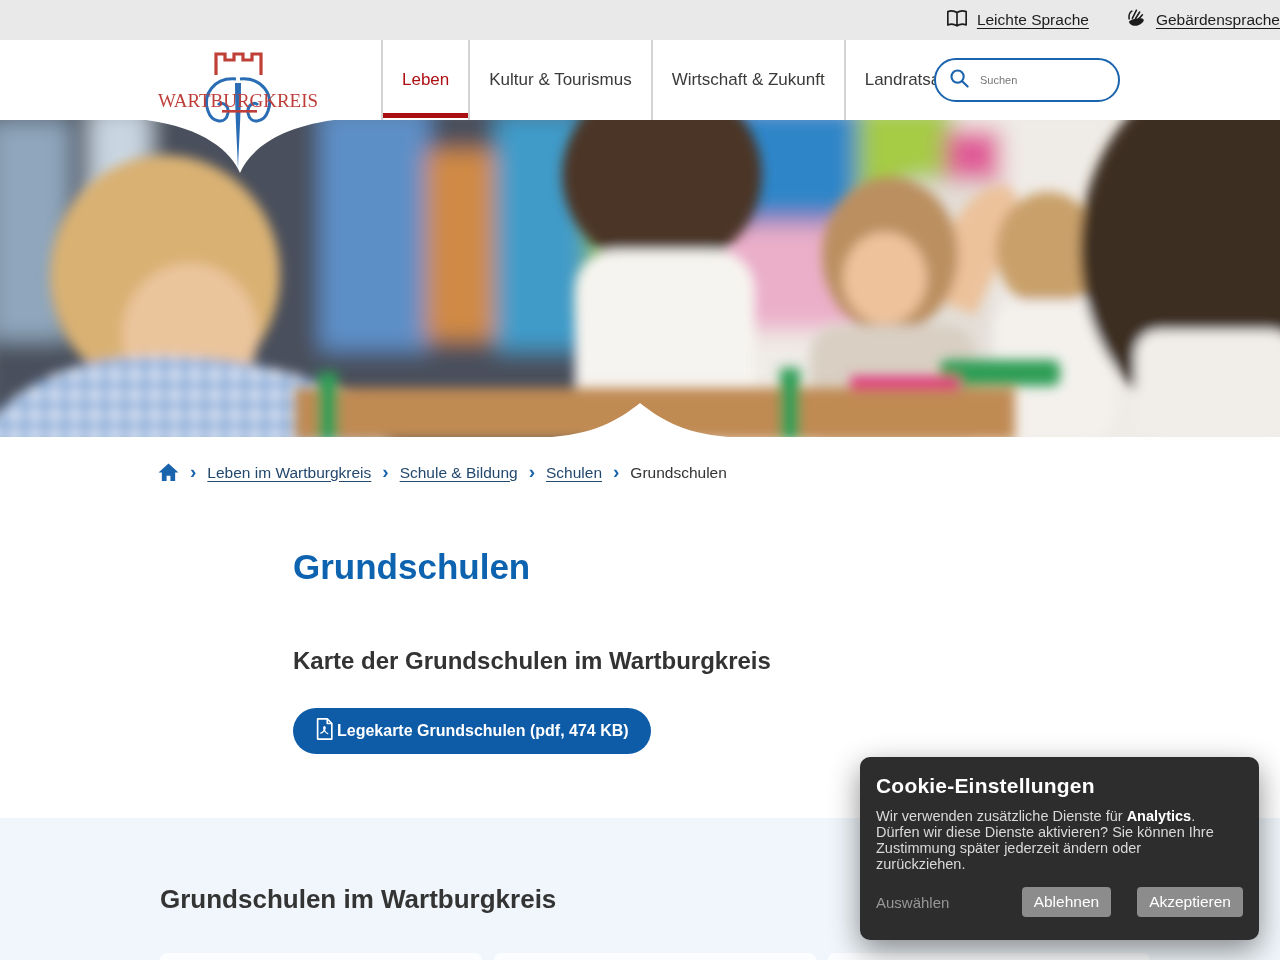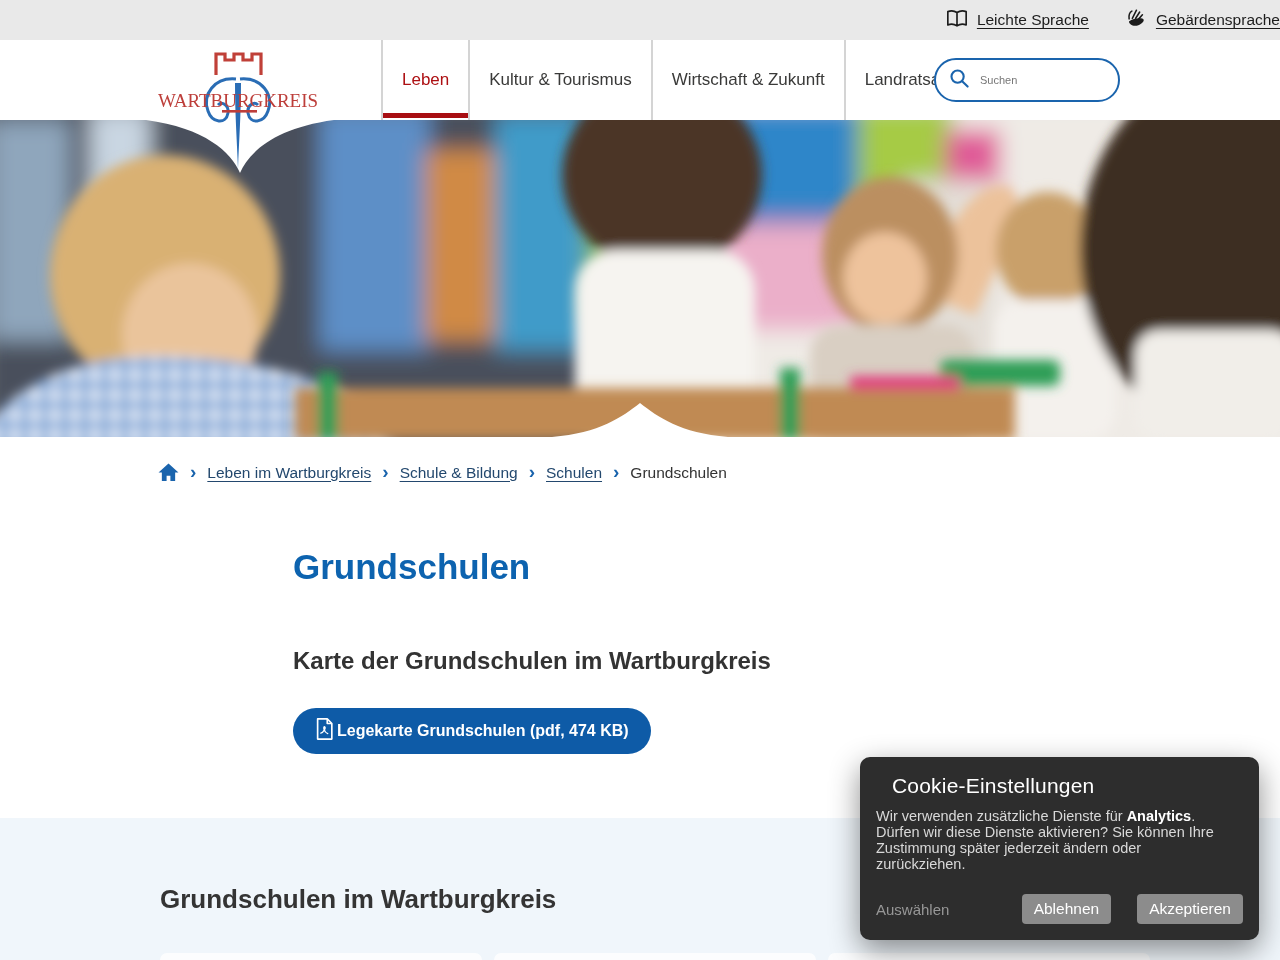--- a/index.html
+++ b/index.html
@@ -41,24 +41,24 @@
   .download-btn { position:absolute; left:293px; top:271px; height:46px; display:flex; align-items:center; gap:3px; padding:0 22px; background:#0e5ba7; border:none; border-radius:24px; color:#fff; font-size:16px; font-weight:700; font-family:inherit; cursor:pointer; }
 
   
   .blue-section { position:relative; height:142px; background:#f0f6fb; }
   .blue-heading { position:absolute; left:160px; top:66px; font-size:26px; font-weight:700; color:#343434; }
   .cards { position:absolute; left:160px; bottom:0; display:flex; gap:12px; }
   .card-top { width:322px; height:7px; background:rgba(255,255,255,.8); border-radius:8px 8px 0 0; }
 
   
   .cookie { position:absolute; left:860px; top:757px; width:399px; height:183px; background:#2d2d2d; border-radius:10px; box-shadow:0 10px 30px rgba(0,0,0,.45); padding:17px 16px 14px; z-index:50; color:#fff; }
-  .cookie-title { font-size:21px; font-weight:400; letter-spacing:.2px;margin-left:16px; }
+  .cookie-title { font-size:21px; font-weight:700; letter-spacing:.2px; }
   .cookie-body { margin-top:10px; font-size:14.5px; line-height:16px; color:#d9d9d9; width:358px; }
   .cookie-body b { color:#fff; font-weight:700; }
-  .cookie-footer { display:flex; align-items:center; margin-top:22px; }
+  .cookie-footer { display:flex; align-items:center; margin-top:15px; }
   .cookie-select { color:#979797; font-size:15px; cursor:pointer; }
   .cookie-btns { margin-left:auto; display:flex; gap:26px; }
   .cookie-btn { background:#8c8c8c; color:#fff; border:none; border-radius:4px; font-size:15.5px; padding:6px 12px; font-family:inherit; cursor:pointer; }
 </style>
 </head>
 <body>
 
 <div class="page">
 
   <div class="topbar">

